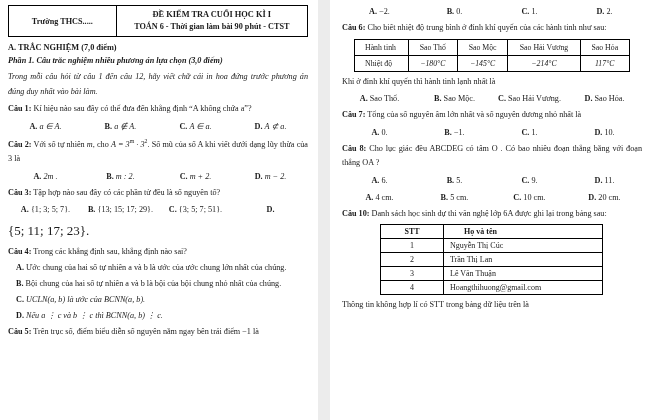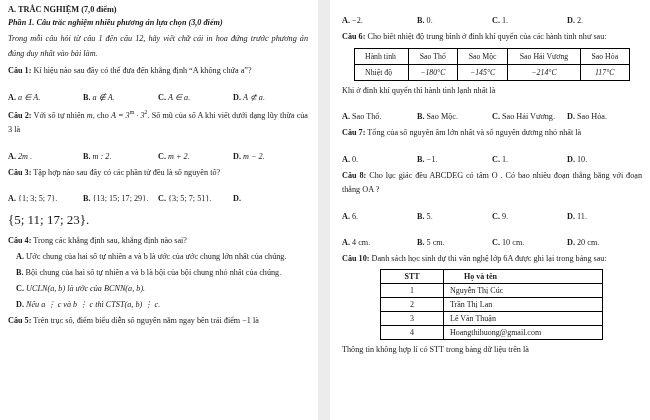--- a/index.html
+++ b/index.html
@@ -89,22 +89,23 @@
     font-size: 8.2px;
     line-height: 1.78;
     margin: 2px 0 1px 0;
     text-align: justify;
   }
   .q b { font-weight: bold; }
   .mathi { font-style: italic; font-family: "Liberation Serif", serif; }
   .opts {
     display: flex;
     font-size: 8.2px;
-    margin: 12px 0 2px 0;
+    margin: 3px 0 2px 0;
     line-height: 1.7;
+    text-align: center;
   }
   .opts > span {
     flex: 1 1 25%;
   }
   .opt-lbl { font-weight: bold; }
   .opt-list-block {
     font-size: 13px;
     line-height: 1.8;
     margin: 2px 0;
   }
@@ -145,20 +146,31 @@
 
   .fit-set { white-space: nowrap; }
 </style>
 </head>
 <body>
 
 <div class="sheet">
 
   <div class="page page-left">
 
+    <table class="hdr-table">
+      <tbody>
+          <tr>
+        <td class="hdr-school">Trường THCS.....</td>
+        <td class="hdr-main">
+          <div class="hdr-line1">ĐỀ KIỂM TRA CUỐI HỌC KÌ I</div>
+          <div class="hdr-line2">TOÁN 6 - Thời gian làm bài 90 phút - CTST</div>
+        </td>
+      </tr>
+    </tbody>
+      </table>
 
     <div class="sect-title">A. TRẮC NGHIỆM (7,0 điểm)</div>
     <div class="part-title">Phần 1. Câu trắc nghiệm nhiều phương án lựa chọn (3,0 điểm)</div>
     <div class="instr">Trong mỗi câu hỏi từ câu 1 đến câu 12, hãy viết chữ cái in hoa đứng trước phương án đúng duy nhất vào bài làm.</div>
 
     <div class="q">
       <b>Câu 1:</b>
       <span>Kí hiệu nào sau đây có thể đưa đến khẳng định “A không chứa a”?</span>
     </div>
     <div class="opts">
@@ -192,21 +204,21 @@
     <div class="opt-list-block">{5; 11; 17; 23}.</div>
 
     <div class="q">
       <b>Câu 4:</b>
       <span>Trong các khẳng định sau, khẳng định nào sai?</span>
     </div>
     <div class="choice-stack">
       <div class="row"><span class="opt-lbl">A.</span> <span>Ước chung của hai số tự nhiên a và b là ước của ước chung lớn nhất của chúng.</span></div>
       <div class="row"><span class="opt-lbl">B.</span> <span>Bội chung của hai số tự nhiên a và b là bội của bội chung nhỏ nhất của chúng.</span></div>
       <div class="row"><span class="opt-lbl">C.</span> <span class="mathi">UCLN(a, b) là ước của BCNN(a, b).</span></div>
-      <div class="row"><span class="opt-lbl">D.</span> <span class="mathi">Nếu a ⋮ c và b ⋮ c thì CTST(a, b) ⋮ c.</span></div>
+      <div class="row"><span class="opt-lbl">D.</span> <span class="mathi">Nếu a ⋮ c và b ⋮ c thì BCNN(a, b) ⋮ c.</span></div>
     </div>
 
     <div class="q">
       <b>Câu 5:</b>
       <span>Trên trục số, điểm biểu diễn số nguyên nằm ngay bên trái điểm −1 là</span>
     </div>
 
   </div>
 
   <div class="gutter"></div>

